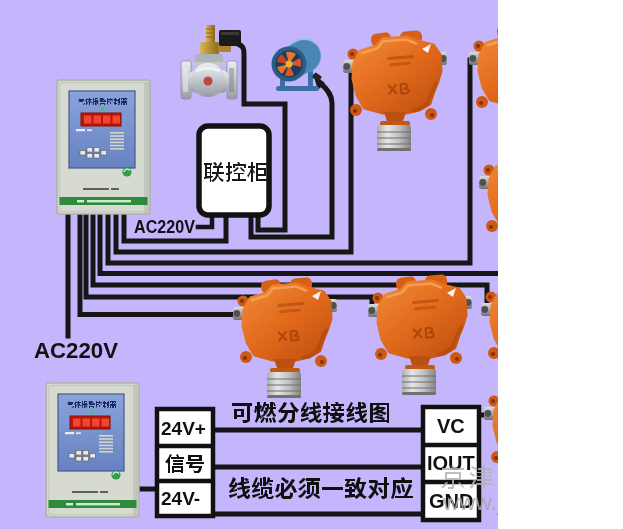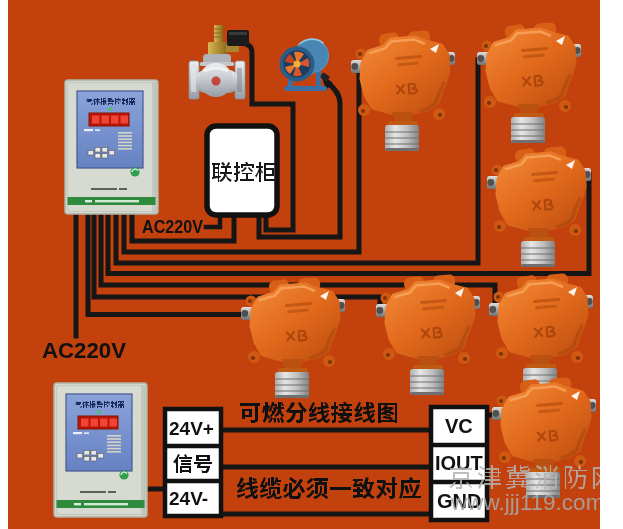--- a/index.html
+++ b/index.html
@@ -1,17 +1,17 @@
 <!DOCTYPE html>
 <html><head>
 <meta charset="utf-8">
 <style>
   html,body{margin:0;padding:0;background:#ffffff;}
-  .stage{position:relative;width:592px;height:529px;background:#c2410c;overflow:hidden;
-         font-family:"Liberation Sans", sans-serif;margin-left:8px;}
+  .stage{position:relative;width:498px;height:529px;background:#c4b5fd;overflow:hidden;
+         font-family:"Liberation Sans", sans-serif;}
   svg{display:block}
   text{font-family:"Liberation Sans", sans-serif;}
   .ghost{opacity:0;pointer-events:none;font-family:"Liberation Sans", sans-serif;}
 </style>
 </head>
 <body>
 
 <div class="stage">
 <svg width="623" height="529" viewBox="0 0 623 529">
 <defs>

